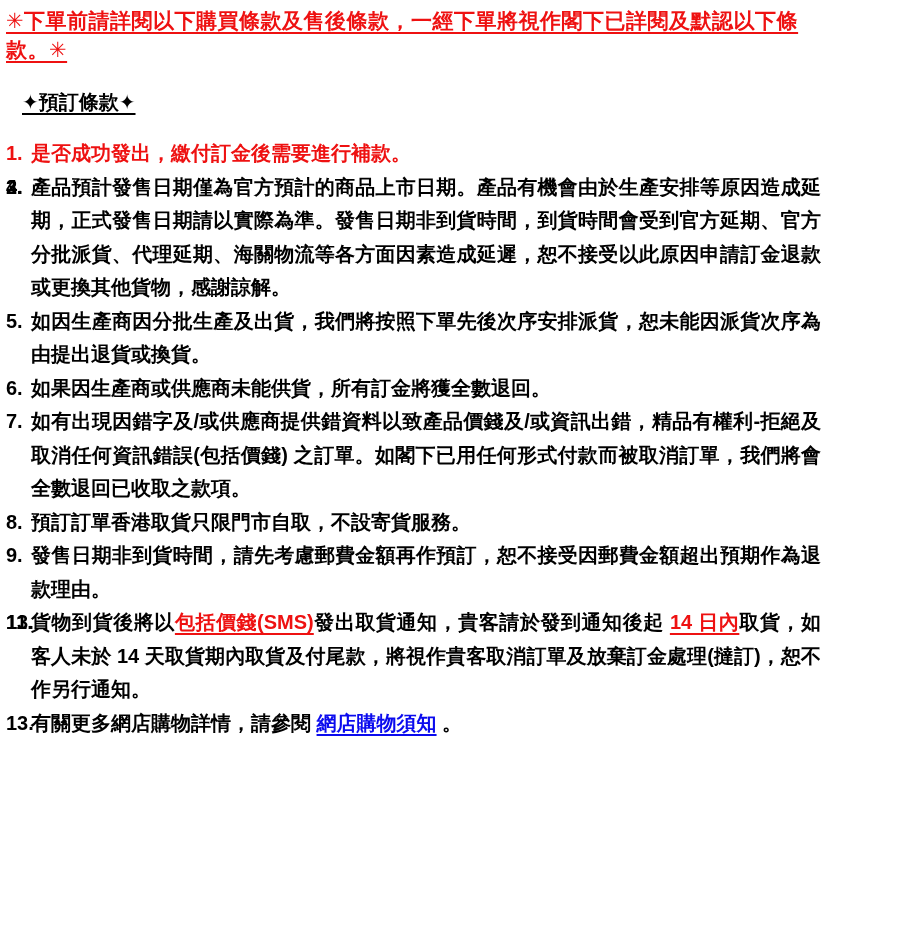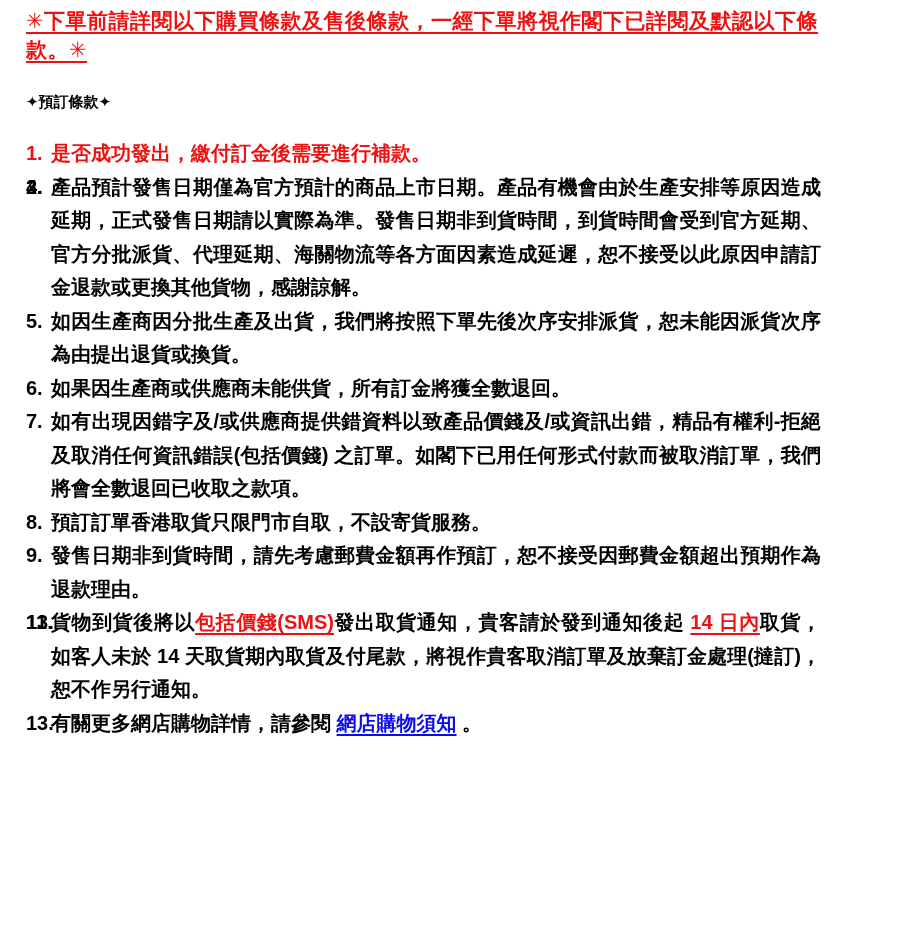--- a/index.html
+++ b/index.html
@@ -15,38 +15,39 @@
     background: var(--page_bg);
   }
   body {
     font-family: "Liberation Sans", "DejaVu Sans", sans-serif;
     font-weight: 700;
     color: var(--text_black);
   }
   .page {
     width: 835px;
     min-height: 948px;
-    padding: 6px 14px 28px 26px;
+    padding: 6px 14px 28px 6px;
     background: var(--page_bg);
   }
   .banner {
     color: var(--alert_red);
     font-size: 21px;
     line-height: 29px;
     text-decoration: underline;
     text-underline-offset: 4px;
     margin: 0 0 23px 0;
     letter-spacing: 0.5px;
   }
   .section-title {
     color: var(--text_black);
-    font-size: 15px;
+    font-size: 20px;
     line-height: 30px;
+    text-decoration: underline;
     text-underline-offset: 4px;
-    margin: 0 0 20px 0;
+    margin: 0 0 20px 16px;
   }
   ol.terms {
     list-style: none;
     margin: 0;
     padding: 0;
     font-size: 20px;
   }
   ol.terms > li {
     position: relative;
     padding-left: 25px;

